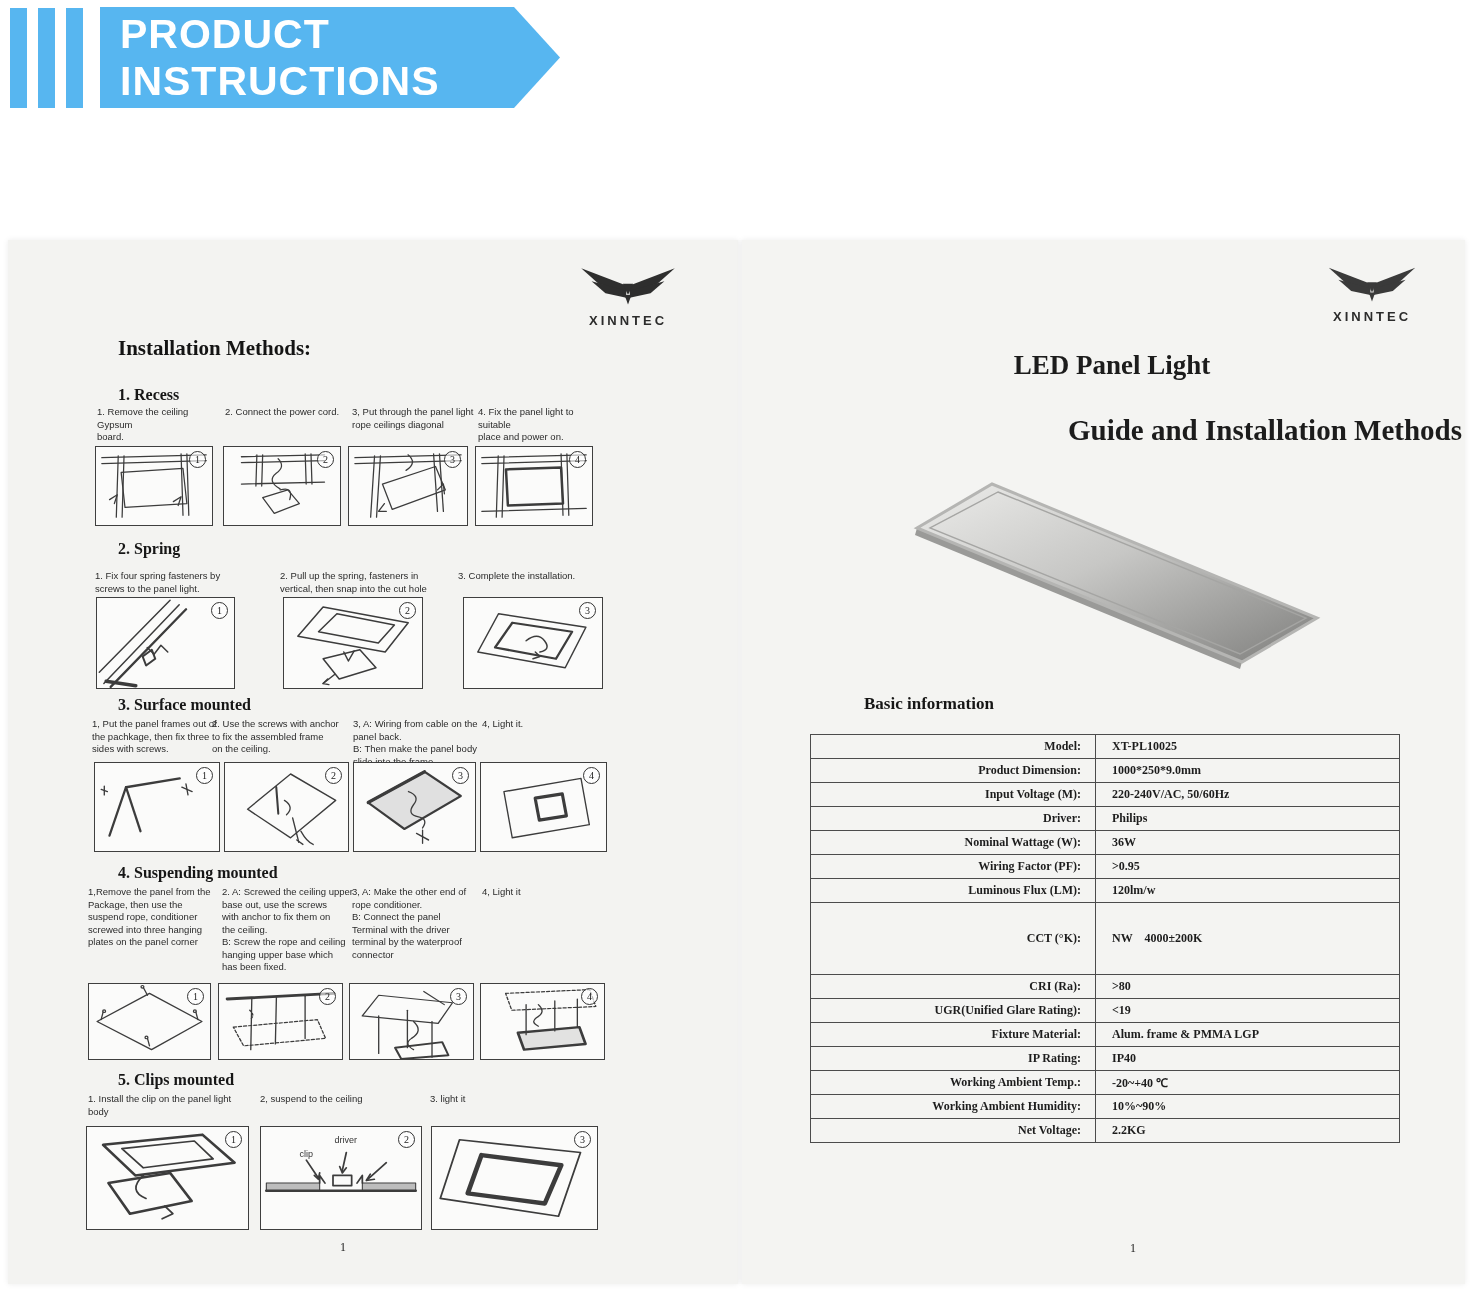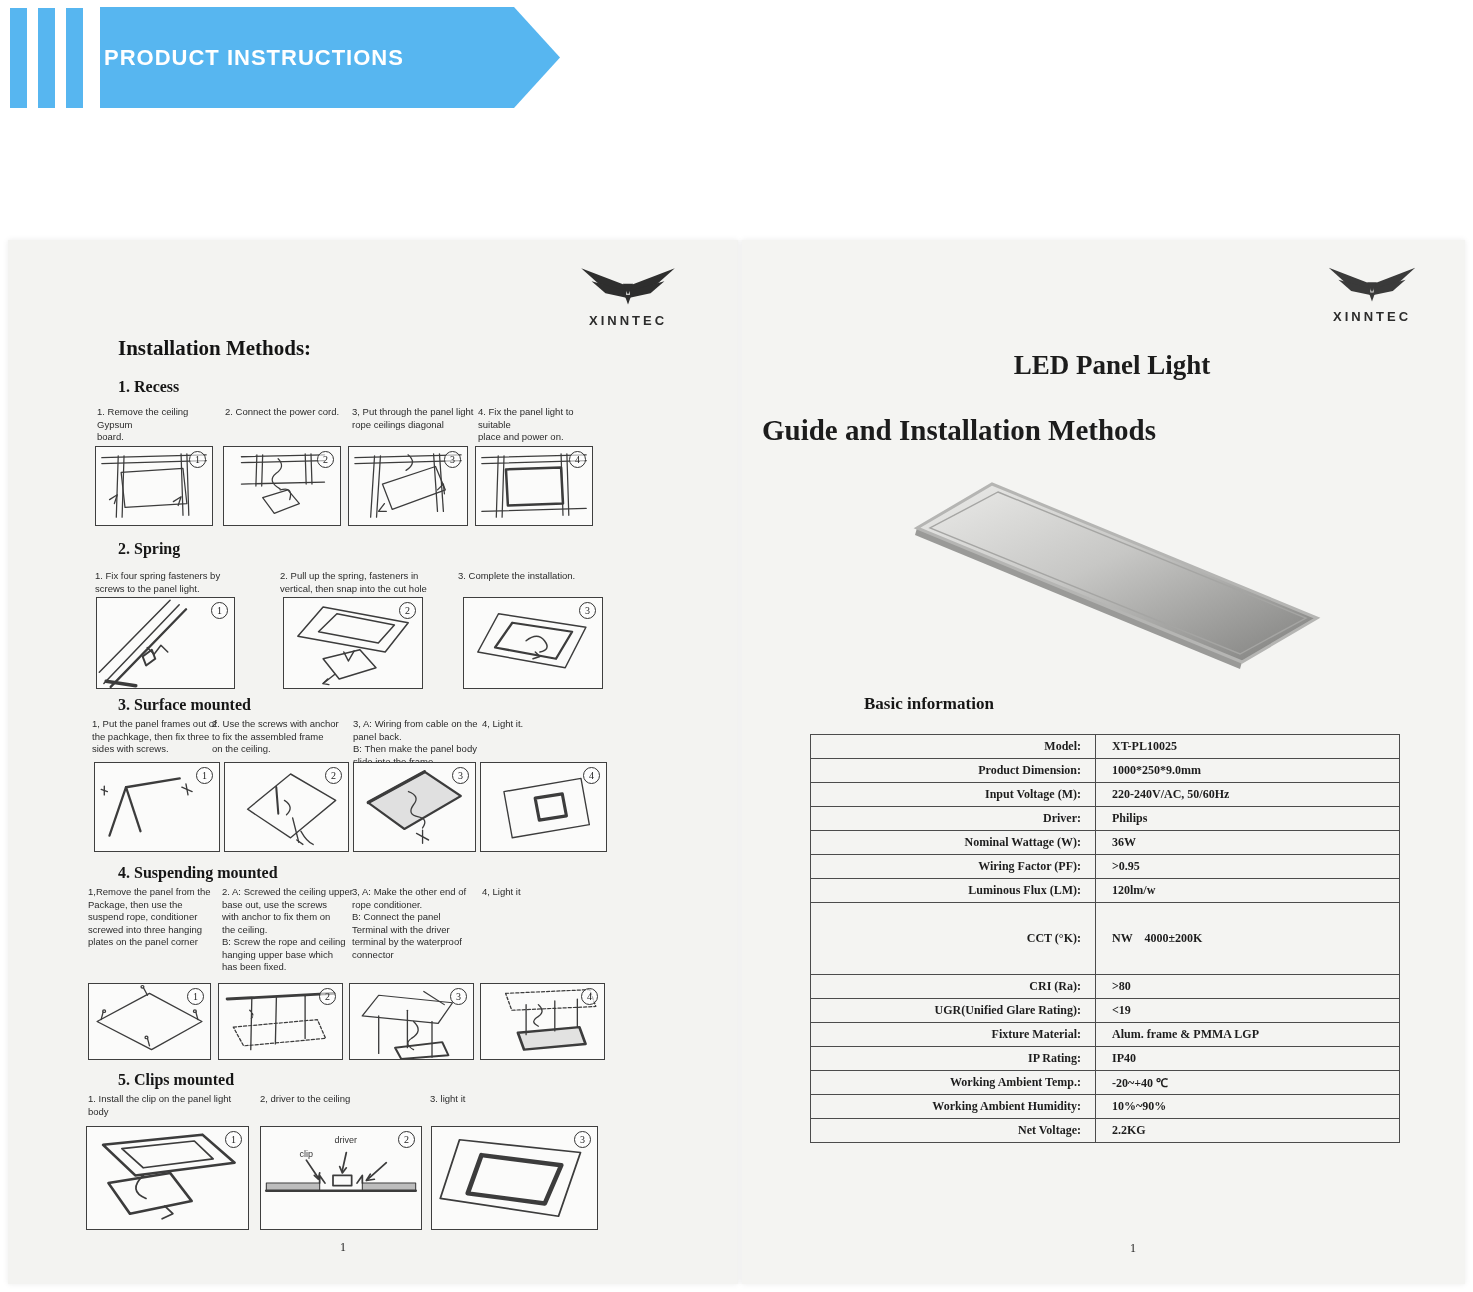--- a/index.html
+++ b/index.html
@@ -4,21 +4,21 @@
 <style>
   html,body{margin:0;padding:0;background:#fff;}
   .stage{position:relative;width:1473px;height:1292px;background:#ffffff;overflow:hidden;
          font-family:"Liberation Sans",sans-serif;}
 
   
   .bar{position:absolute;top:8px;width:17px;height:100px;background:#57b6f0;}
   .banner{position:absolute;left:100px;top:7px;width:460px;height:101px;background:#57b6f0;
           clip-path:polygon(0 0,90% 0,100% 50%,90% 100%,0 100%);
           display:flex;align-items:center;}
-  .banner-text{color:#fff;font-weight:bold;font-size:22px;letter-spacing:1px;padding-left:4px;
+  .banner-text{color:#fff;font-weight:bold;font-size:41px;letter-spacing:1px;padding-left:20px;
                font-family:"Liberation Sans",sans-serif;}
 
   
   .page{position:absolute;top:240px;height:1044px;box-shadow:0 0 6px rgba(0,0,0,.08);}
   .page-left{left:8px;width:730px;background:#f3f3f1;}
   .page-right{left:742px;width:723px;background:#f4f4f2;}
   .seam{position:absolute;left:735px;top:240px;width:7px;height:1044px;background:#fcfcfc;}
 
   
   .logo{position:absolute;text-align:center;}
@@ -35,21 +35,21 @@
   .fignum{position:absolute;top:4px;right:6px;width:15px;height:15px;border:1.2px solid #333;border-radius:50%;
           font:10px/15px "Liberation Serif",serif;text-align:center;color:#222;background:rgba(255,255,255,.6);}
   .pageno{position:absolute;font:12px "Liberation Serif",serif;color:#222;}
   .fig-label{position:absolute;font:9px "Liberation Sans",sans-serif;color:#333;}
 
   .lineart{stroke:#3c3c3c;fill:none;stroke-width:1.3;stroke-linecap:round;stroke-linejoin:round;}
 
   
   .rp-title{position:absolute;left:20px;top:110px;width:700px;text-align:center;margin:0;
             font:bold 27px "Liberation Serif",serif;color:#1c1c1c;}
-  .rp-subtitle{position:absolute;left:20px;top:174px;width:700px;text-align:left;margin:0;
+  .rp-subtitle{position:absolute;left:20px;top:174px;width:700px;text-align:right;margin:0;
                font:bold 29px "Liberation Serif",serif;color:#1c1c1c;}
   .rp-basic{position:absolute;left:106px;top:438px;margin:16px;font:bold 17px "Liberation Serif",serif;color:#161616;}
   .panel-wrap{position:absolute;left:160px;top:226px;width:420px;height:206px;}
 
   table.spec{position:absolute;left:68px;top:494px;width:590px;border-collapse:collapse;
              font:bold 12px "Liberation Serif",serif;color:#1d1d1d;padding-left:48px;}
   table.spec td{border:1px solid #4c4c4c;height:23px;padding:0;}
   table.spec td.lbl{width:270px;text-align:right;padding-right:14px;}
   table.spec td.val{text-align:left;padding-left:16px;white-space:pre;}
   table.spec tr.tall td{height:71px;}
@@ -79,21 +79,21 @@
           <polygon points="62,28 102,17 86,31 62,36"></polygon>
           <polygon points="54,20 66,20 60,33"></polygon>
           <polygon points="56,33 64,33 60,44"></polygon>
         </g>
       </svg>
       <div class="logo-text">XINNTEC</div>
     </div>
 
     <h2 class="lp-heading">Installation Methods:</h2>
 
-    <div class="sec-title" style="left:110px;top:138px">1. Recess</div>
+    <div class="sec-title" style="left:110px;top:146px">1. Recess</div>
     <div class="step" style="left:89px;top:166px;width:126px">1. Remove the ceiling Gypsum
 board.</div>
     <div class="step" style="left:217px;top:166px;width:126px">2. Connect the power cord.</div>
     <div class="step" style="left:344px;top:166px;width:130px">3, Put through the panel light
 rope ceilings diagonal</div>
     <div class="step" style="left:470px;top:166px;width:126px">4. Fix the panel light to suitable
 place and power on.</div>
 
     <div class="figbox" style="left:87px;top:206px;width:118px;height:80px">
       <svg viewBox="0 0 120 80" preserveAspectRatio="none">
@@ -341,21 +341,21 @@
         <path d="M56,22 q8,8 -2,14 q-6,5 2,9"></path>
         <polygon points="36,52 96,46 102,64 42,70" style="stroke-width:2.6;fill:#5a5a5a;fill-opacity:.15"></polygon>
       </g>
         </svg>
       <span class="fignum">4</span>
     </div>
 
     <div class="sec-title" style="left:110px;top:831px">5. Clips mounted</div>
     <div class="step" style="left:80px;top:853px;width:185px">1. Install the clip on the panel light
 body</div>
-    <div class="step" style="left:252px;top:853px;width:160px">2, driver to the ceiling</div>
+    <div class="step" style="left:252px;top:853px;width:160px">2, suspend to the ceiling</div>
     <div class="step" style="left:422px;top:853px;width:100px">3. light it</div>
 
     <div class="figbox" style="left:78px;top:886px;width:163px;height:104px">
       <svg viewBox="0 0 120 80" preserveAspectRatio="none">
           <g class="lineart">
         <polygon points="12,14 86,6 110,28 36,38" style="stroke-width:2"></polygon>
         <polygon points="26,17 80,11 94,25 42,32"></polygon>
         <polygon points="16,44 62,36 78,58 32,68" style="stroke-width:2"></polygon>
         <path d="M42,38 q-12,12 2,18"></path>
         <polyline points="58,62 64,68 56,72"></polyline>

